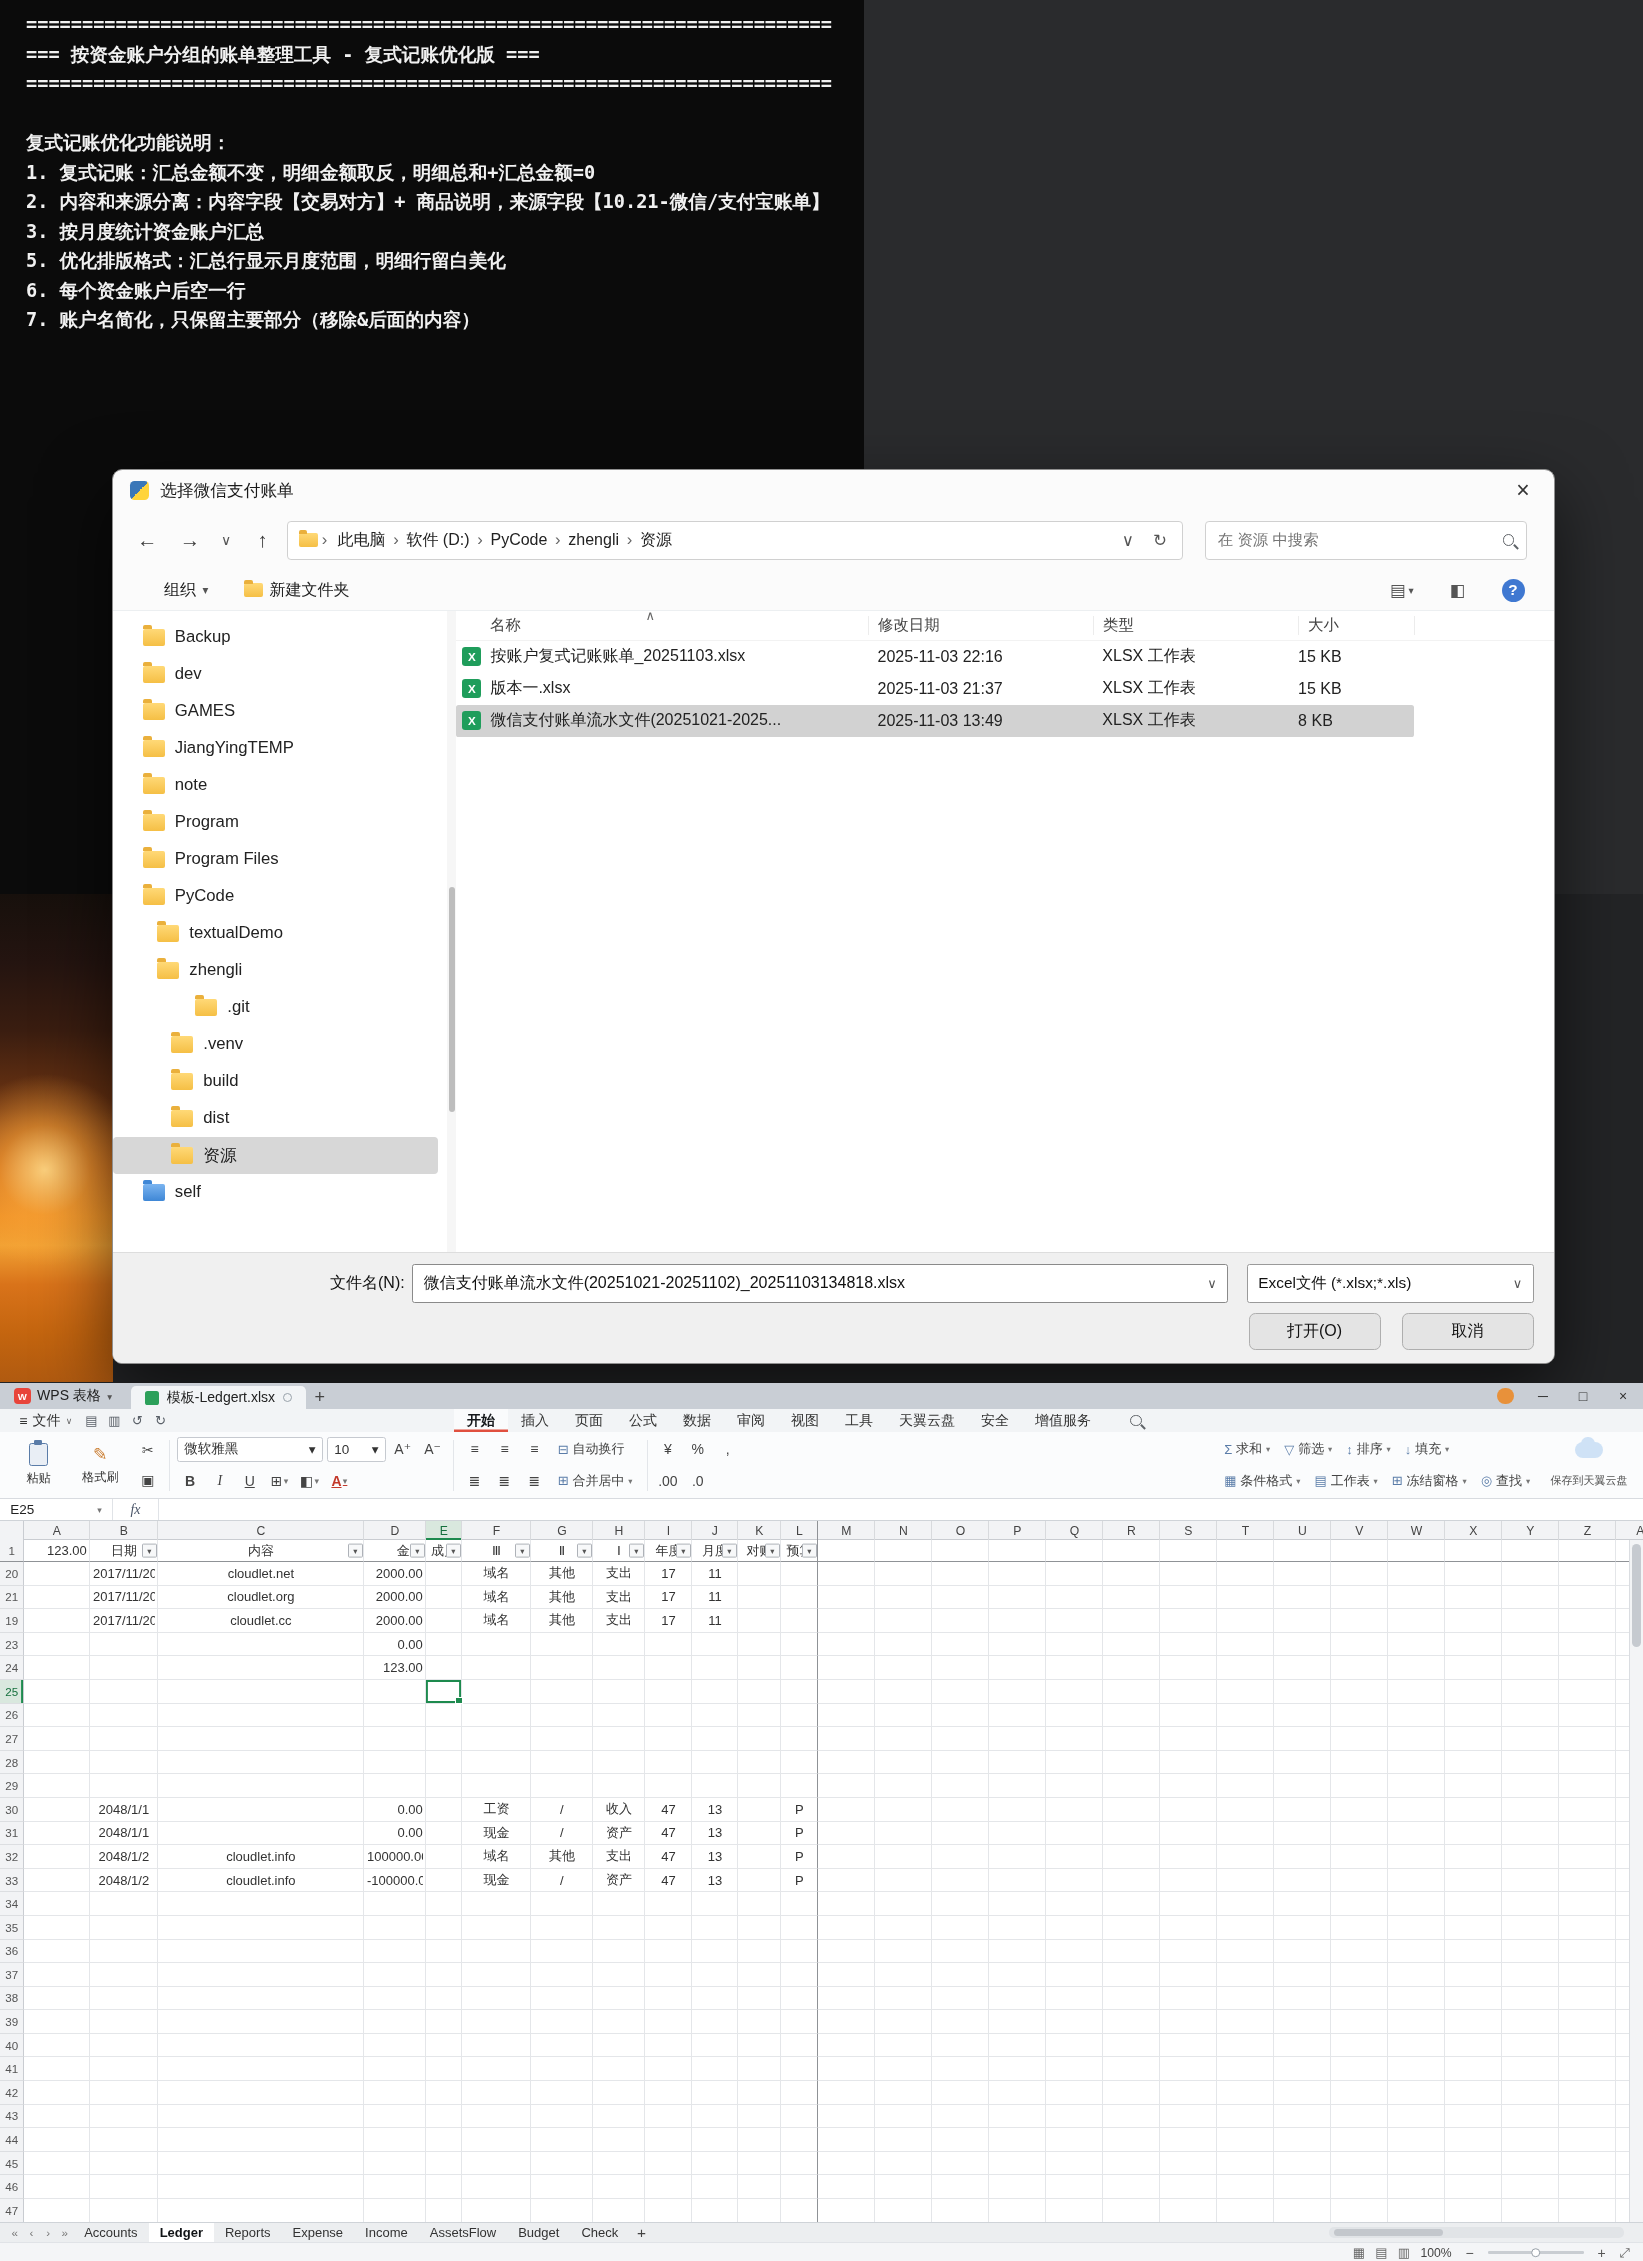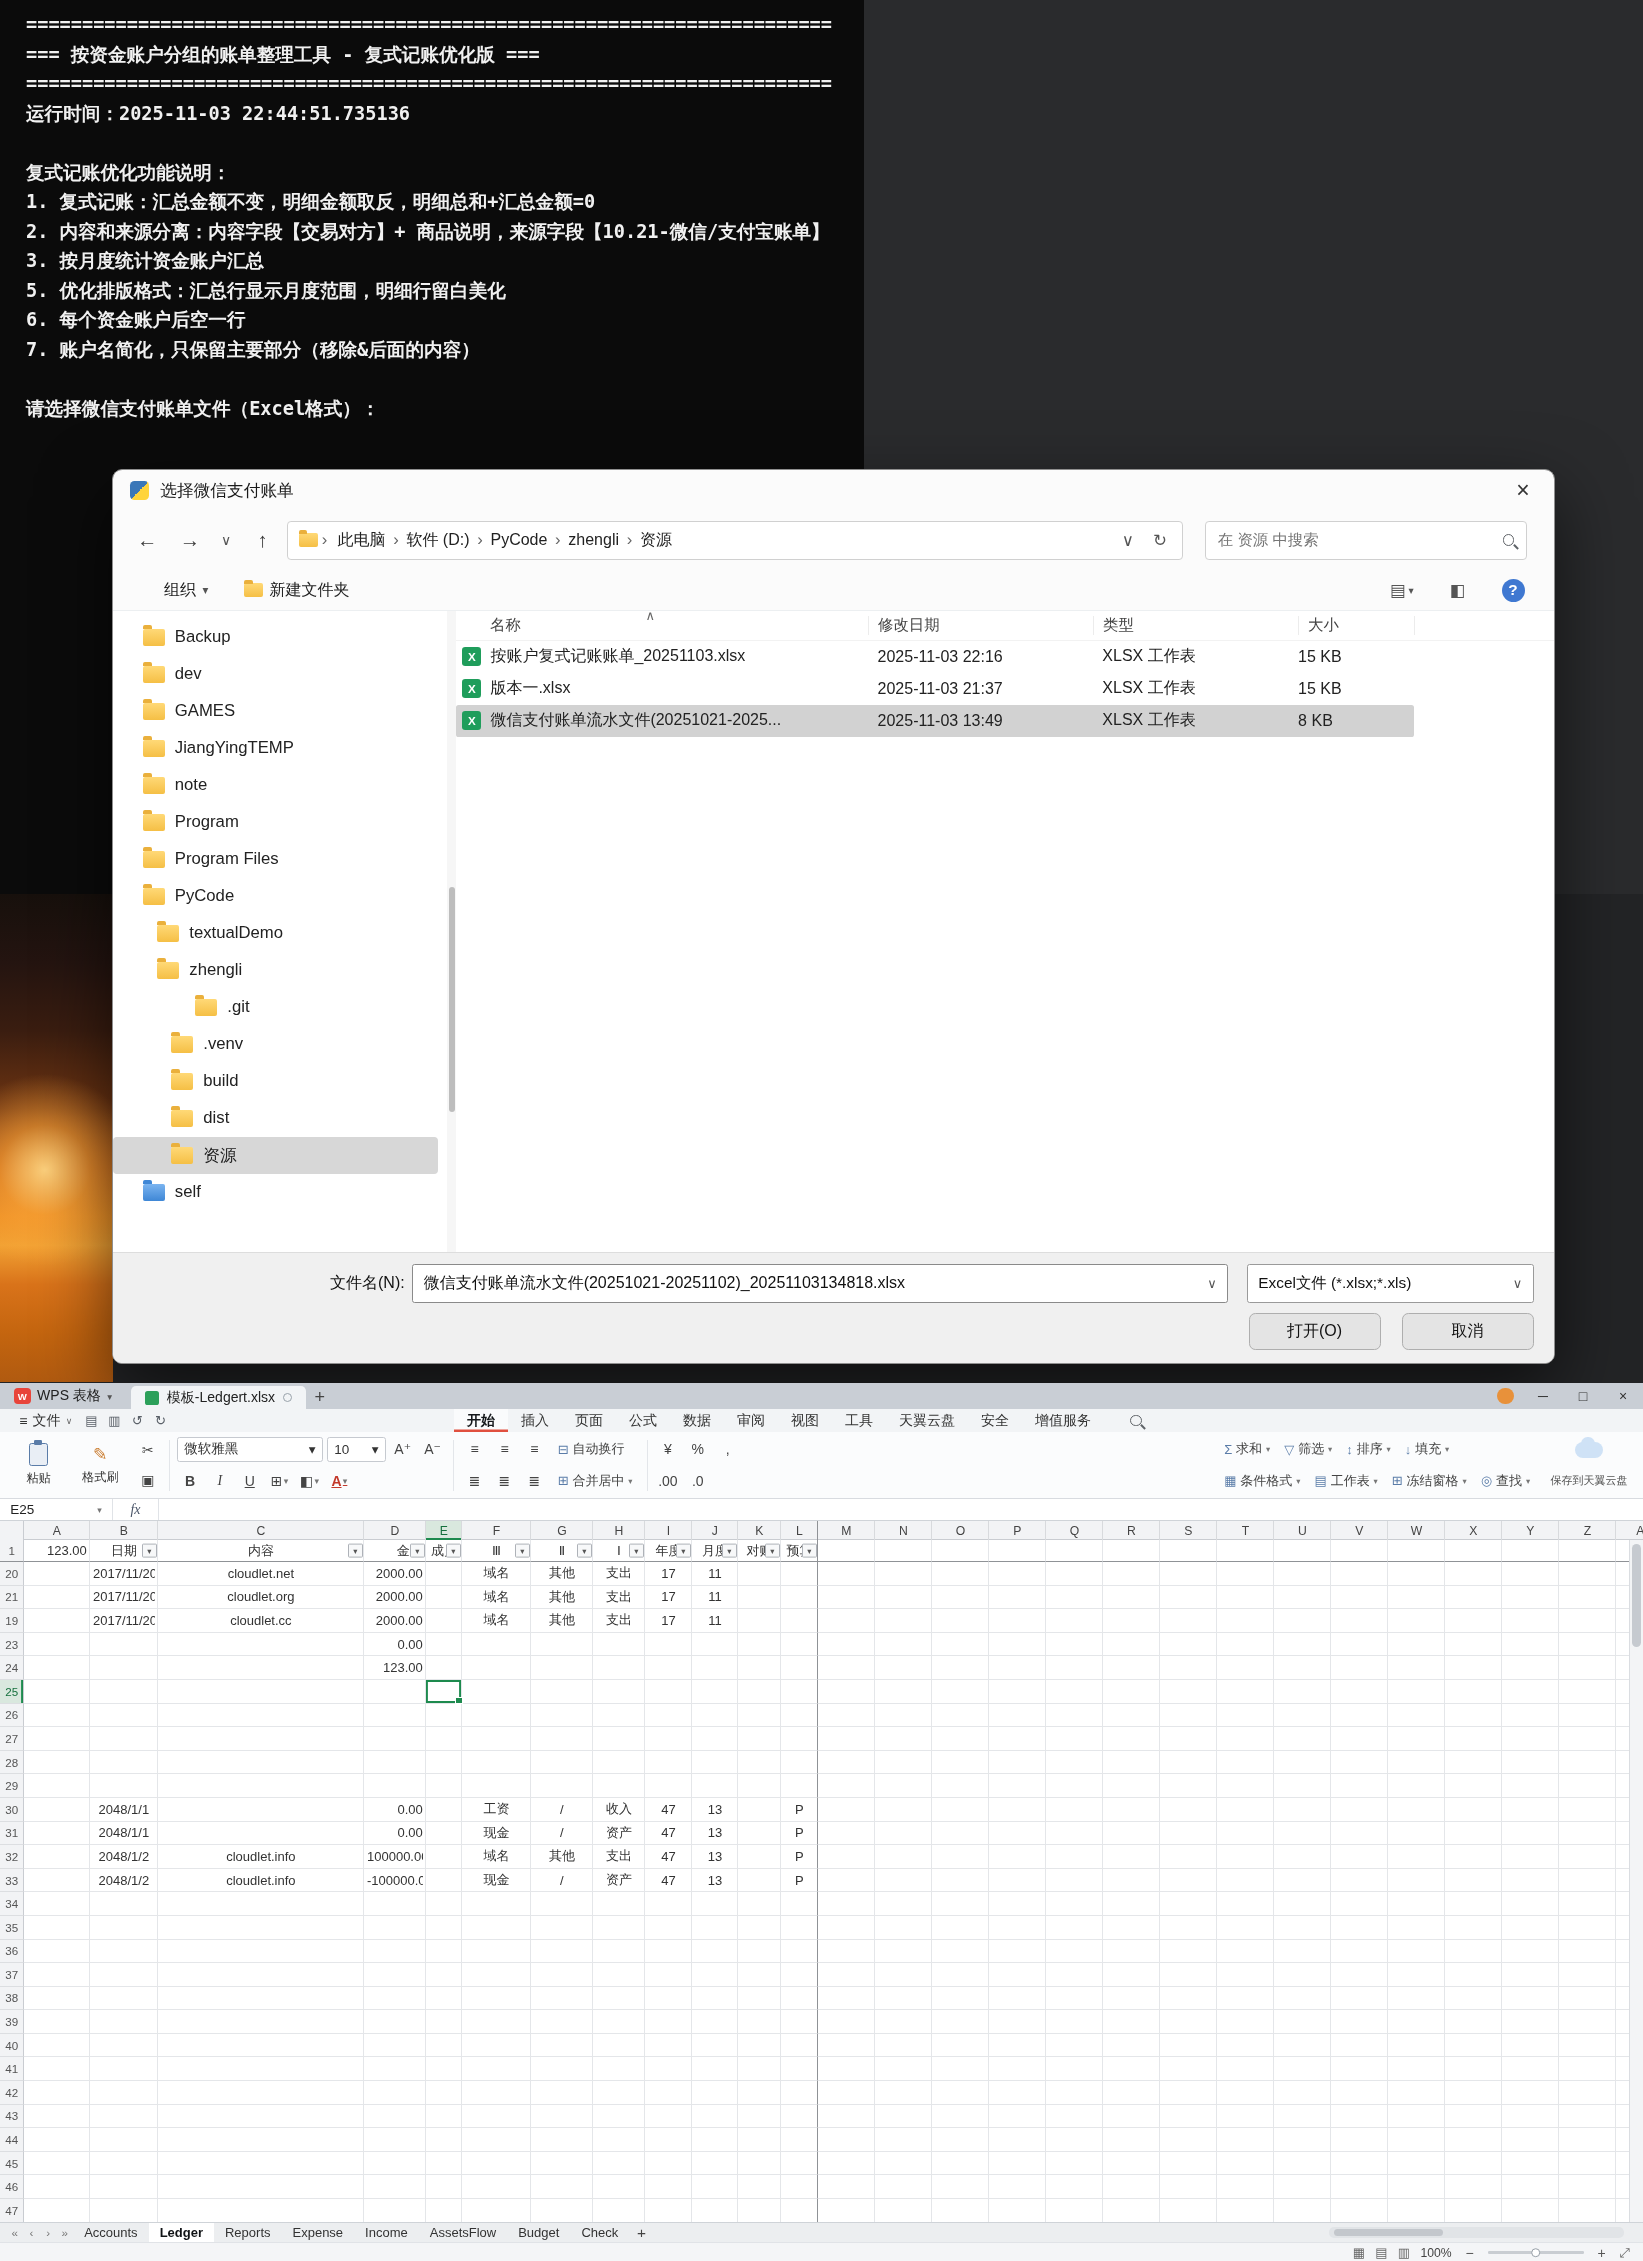--- a/index.html
+++ b/index.html
@@ -169,31 +169,29 @@
 </head>
 <body>
 
 <div id="stage">
 
   <div class="term">
     <div>
         <div class="tline">========================================================================</div>
         <div class="tline">=== 按资金账户分组的账单整理工具 - 复式记账优化版 ===</div>
         <div class="tline">========================================================================</div>
-        <div class="tline">运行时间：2025-11-03 22:44:51.735136</div>
         <div class="tline">&nbsp;</div>
         <div class="tline">复式记账优化功能说明：</div>
         <div class="tline">1. 复式记账：汇总金额不变，明细金额取反，明细总和+汇总金额=0</div>
         <div class="tline">2. 内容和来源分离：内容字段【交易对方】+ 商品说明，来源字段【10.21-微信/支付宝账单】</div>
         <div class="tline">3. 按月度统计资金账户汇总</div>
         <div class="tline">5. 优化排版格式：汇总行显示月度范围，明细行留白美化</div>
         <div class="tline">6. 每个资金账户后空一行</div>
         <div class="tline">7. 账户名简化，只保留主要部分（移除&amp;后面的内容）</div>
         <div class="tline">&nbsp;</div>
-        <div class="tline">请选择微信支付账单文件（Excel格式）：</div>
       </div>
   </div>
   <div class="term-right"></div>
   <div class="wall"></div>
 
   <div class="dialog">
     <div class="dlg-title">
       <span class="pyicon"></span>
       <span class="t">选择微信支付账单</span>
       <span class="dlg-close">×</span>

